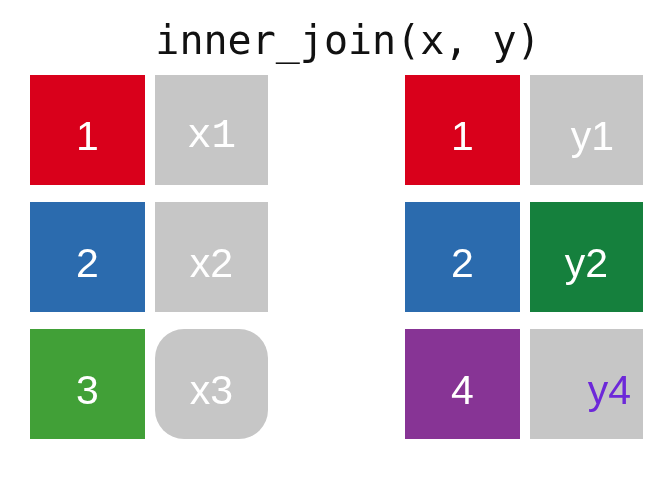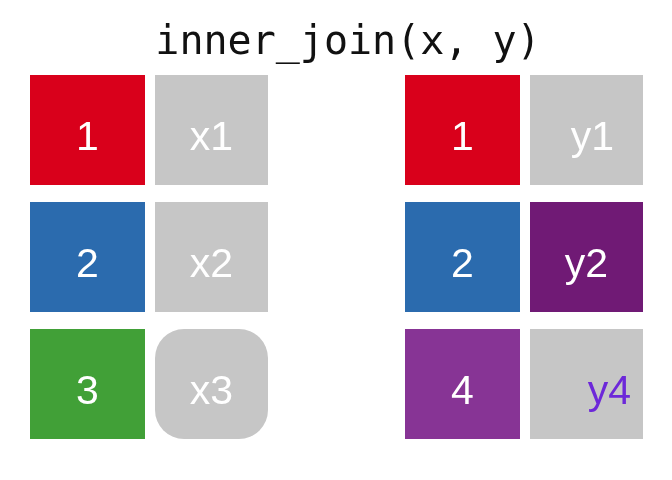--- a/index.html
+++ b/index.html
@@ -90,21 +90,21 @@
 
   <div id="diagram-title" style="color: rgb(17, 17, 17);">inner_join(x, y)</div>
 
   <div class="table-group" id="table-group-x">
 
     <div class="table-row">
       <div class="cell cell-key" style="background-color: rgb(217, 0, 27);">
         <span class="cell-label" style="color: rgb(255, 255, 255);">1</span>
       </div>
       <div class="cell cell-value" style="background-color: rgb(198, 198, 198);">
-        <span class="cell-label" style="color: rgb(255, 255, 255);">x1</span>
+        <span class="cell-label" style="color: rgb(255, 255, 255); font-family: Liberation Mono, monospace;">x1</span>
       </div>
     </div>
 
     <div class="table-row">
       <div class="cell cell-key" style="background-color: rgb(43, 107, 174);">
         <span class="cell-label" style="color: rgb(255, 255, 255);">2</span>
       </div>
       <div class="cell cell-value" style="background-color: rgb(198, 198, 198); text-decoration: underline;">
         <span class="cell-label" style="color: rgb(255, 255, 255);">x2</span>
       </div>
@@ -129,21 +129,21 @@
       </div>
       <div class="cell cell-value" style="background-color: rgb(198, 198, 198);">
         <span class="cell-label" style="color: rgb(255, 255, 255); padding-left: 12px;">y1</span>
       </div>
     </div>
 
     <div class="table-row">
       <div class="cell cell-key" style="background-color: rgb(43, 107, 174);">
         <span class="cell-label" style="color: rgb(255, 255, 255);">2</span>
       </div>
-      <div class="cell cell-value" style="background-color: #701a75;">
+      <div class="cell cell-value" style="background-color: #15803d;">
         <span class="cell-label" style="color: rgb(255, 255, 255);">y2</span>
       </div>
     </div>
 
     <div class="table-row">
       <div class="cell cell-key" style="background-color: rgb(135, 52, 149);">
         <span class="cell-label" style="color: rgb(255, 255, 255);">4</span>
       </div>
       <div class="cell cell-value" style="background-color: rgb(198, 198, 198);">
         <span class="cell-label" style="color: #6d28d9; margin-left: 46px;">y4</span>

